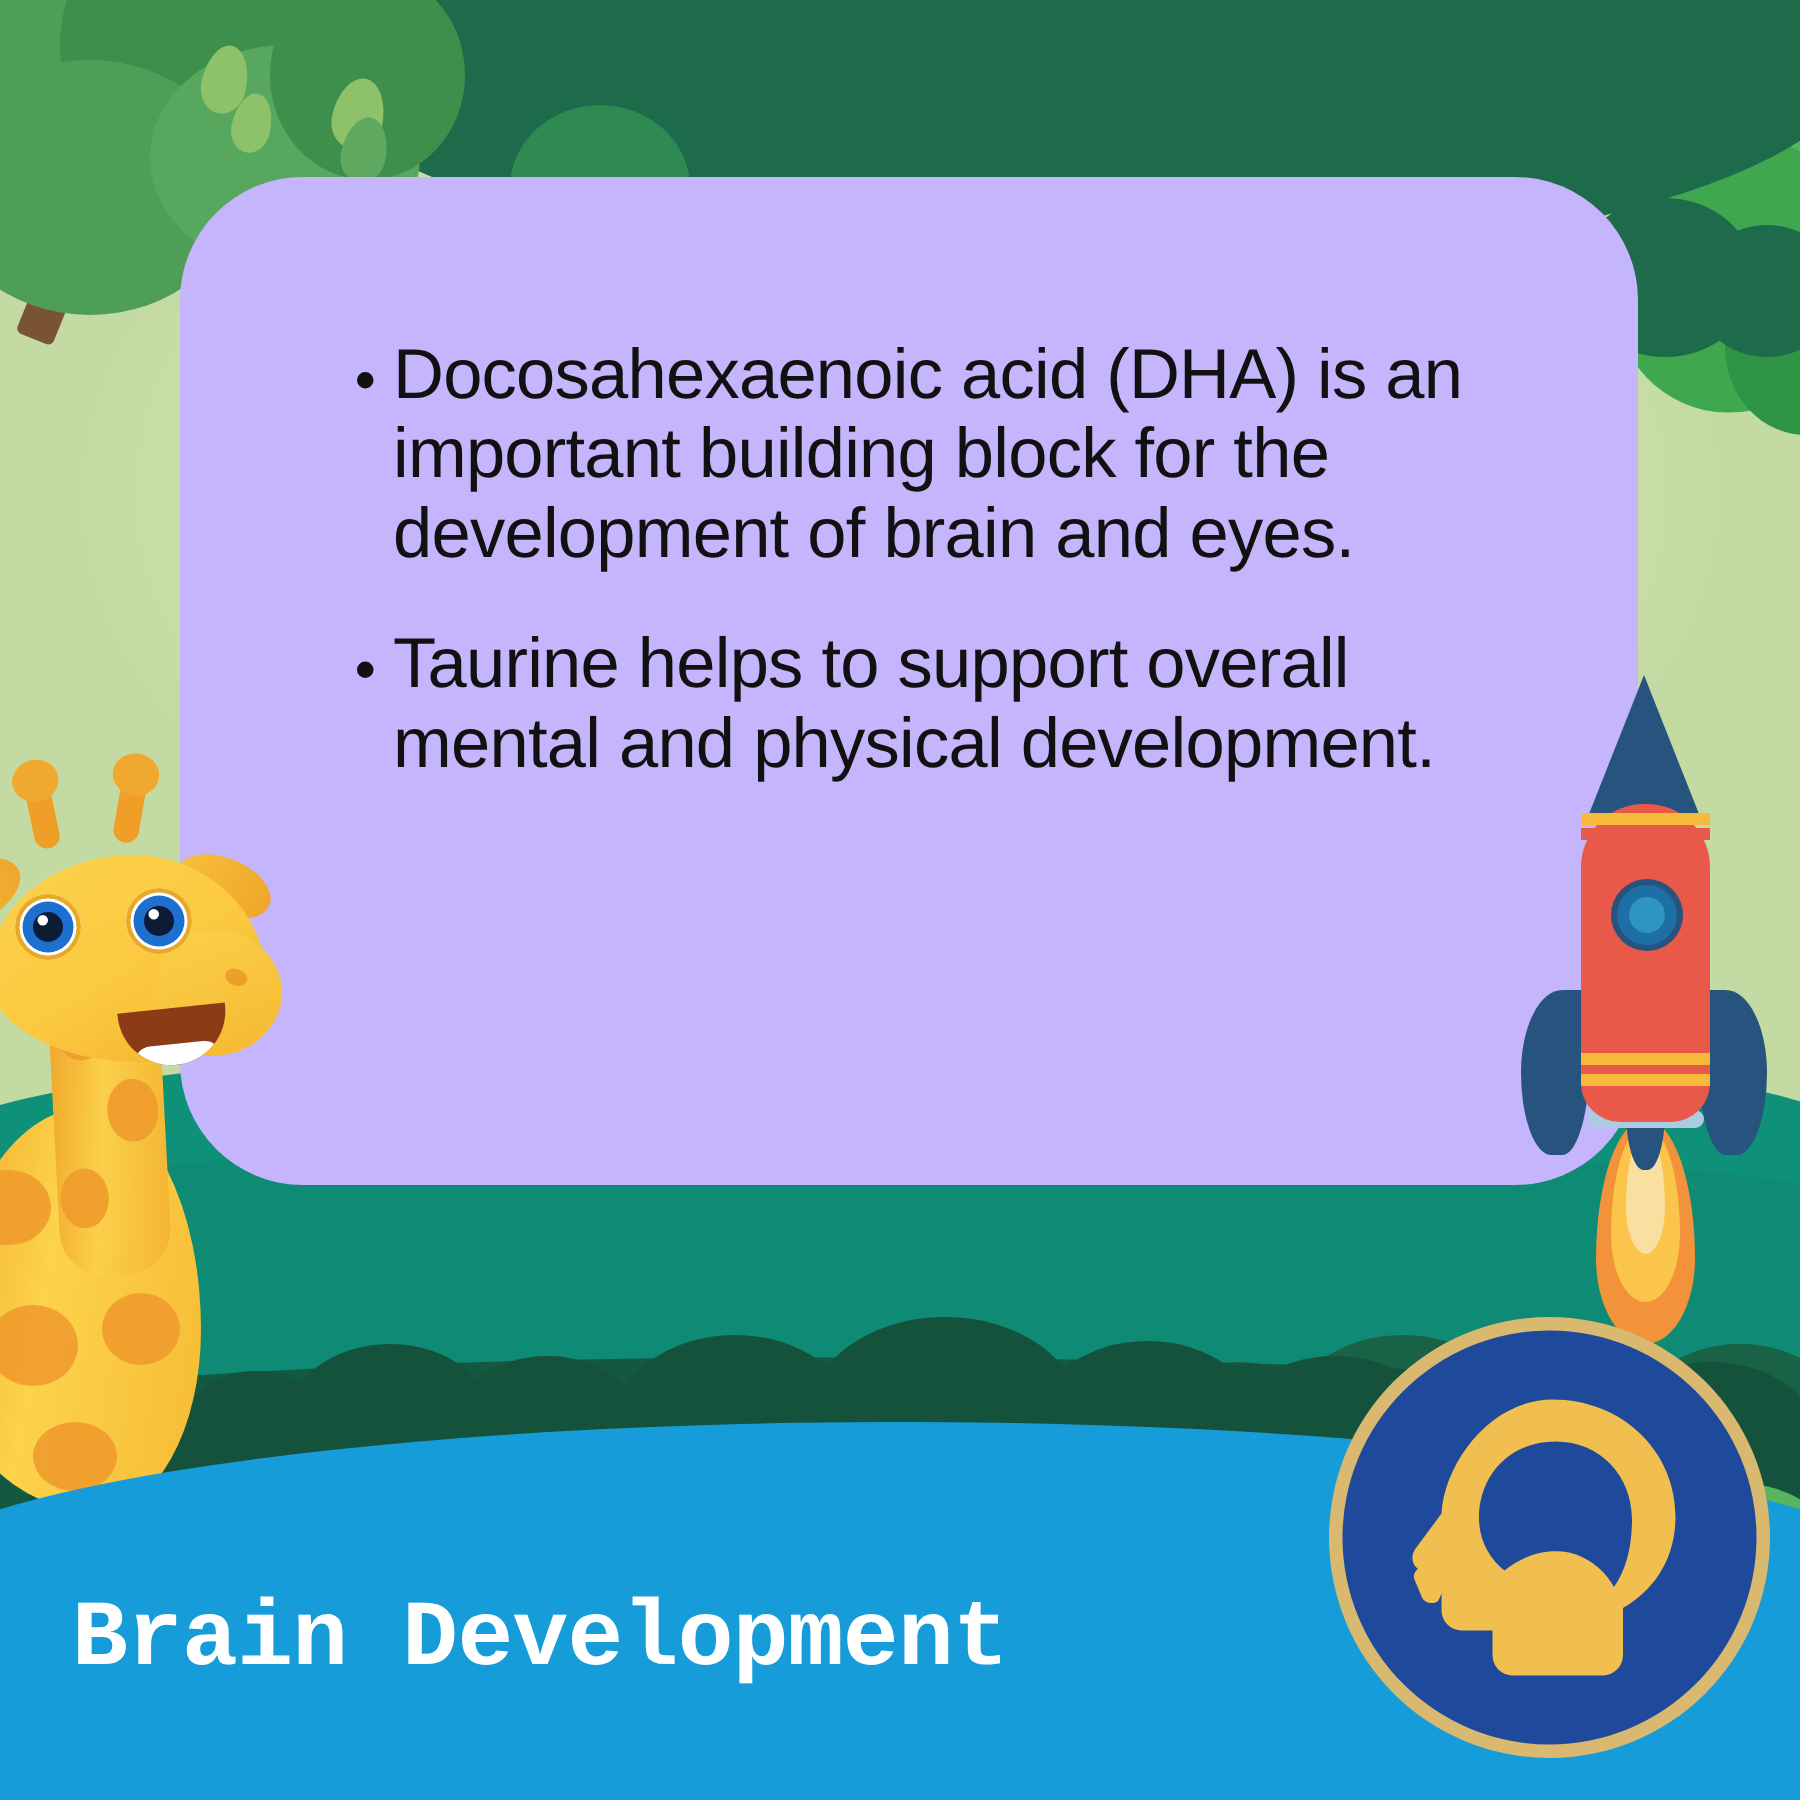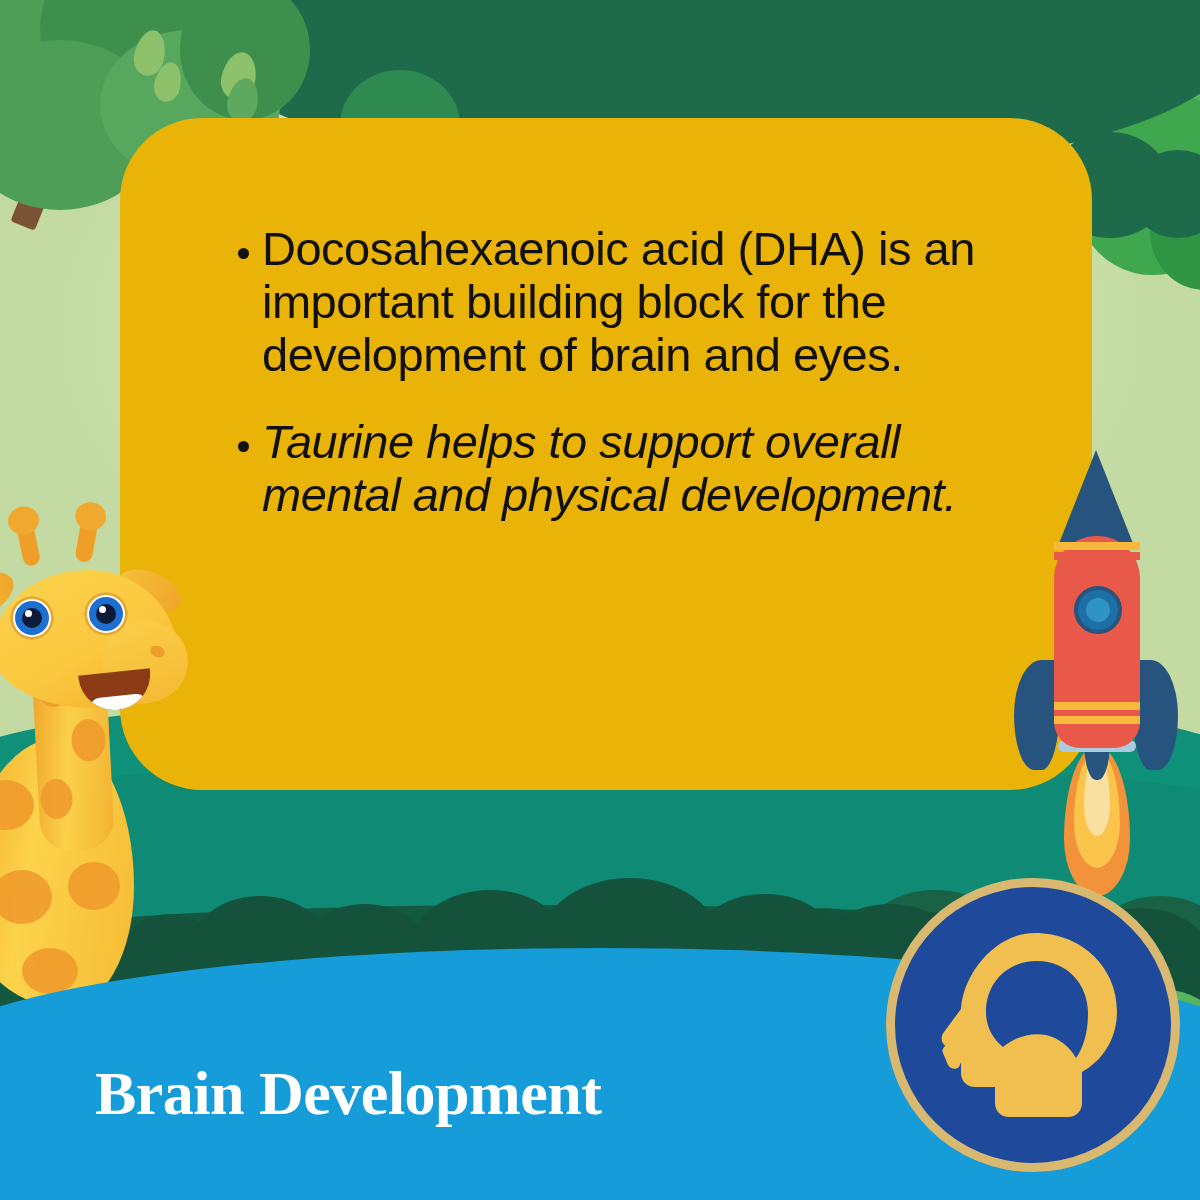--- a/index.html
+++ b/index.html
@@ -65,31 +65,31 @@
     position:absolute; background:#5fa85f; border-radius:50% 50% 50% 50% / 60% 60% 40% 40%;
     transform:rotate(12deg);
   }
 
   
   .rleaf { position:absolute; background:#3fa84e; border-radius:60% 40% 55% 45% / 55% 55% 45% 45%; }
 
   
   .card {
     position:absolute; left:120px; top:118px; width:972px; height:672px;
-    background:#eab308; border-radius:82px;
+    background:#c4b5fd; border-radius:82px;
   }
   .bullets {
     position:absolute; left:118px; top:104px; right:40px;
     color:#111111;
   }
   .bullet {
     display:flex; align-items:flex-start;
     margin-bottom:34px;
   }
-  .bullet:last-child { margin-bottom:0;font-style:italic; }
+  .bullet:last-child { margin-bottom:0; }
   .dot {
     flex:0 0 auto; width:11px; height:11px; border-radius:50%;
     background:#111; margin-top:26px; margin-right:13px;
   }
   .btext {
     font-family:"Liberation Sans", sans-serif;
     font-size:47px; line-height:53px; letter-spacing:-0.5px;
     font-weight:400; color:#111;
     max-width:800px;
   }
@@ -196,22 +196,21 @@
   
   .wave {
     position:absolute; left:-80px; right:-80px; top:948px; height:340px;
     background:#169CD8;
     border-radius:50% 50% 0 0 / 110px 110px 0 0;
   }
   .title {
     position:absolute; left:48px; top:1062px;
     color:#ffffff; font-size:62px; font-weight:700;
     letter-spacing:-0.5px; line-height:1;
-    font-family:Liberation Serif, serif;
-    margin-left:47px;
+    font-family:Liberation Mono, monospace;
   }
 
   
   .badge {
     position:absolute; left:895px; top:887px; width:276px; height:276px;
     border-radius:50%; background:#1f4a9c;
     box-shadow:0 0 0 9px #d9b870;
   }
   .badge svg { position:absolute; left:44px; top:40px; }
 </style>

